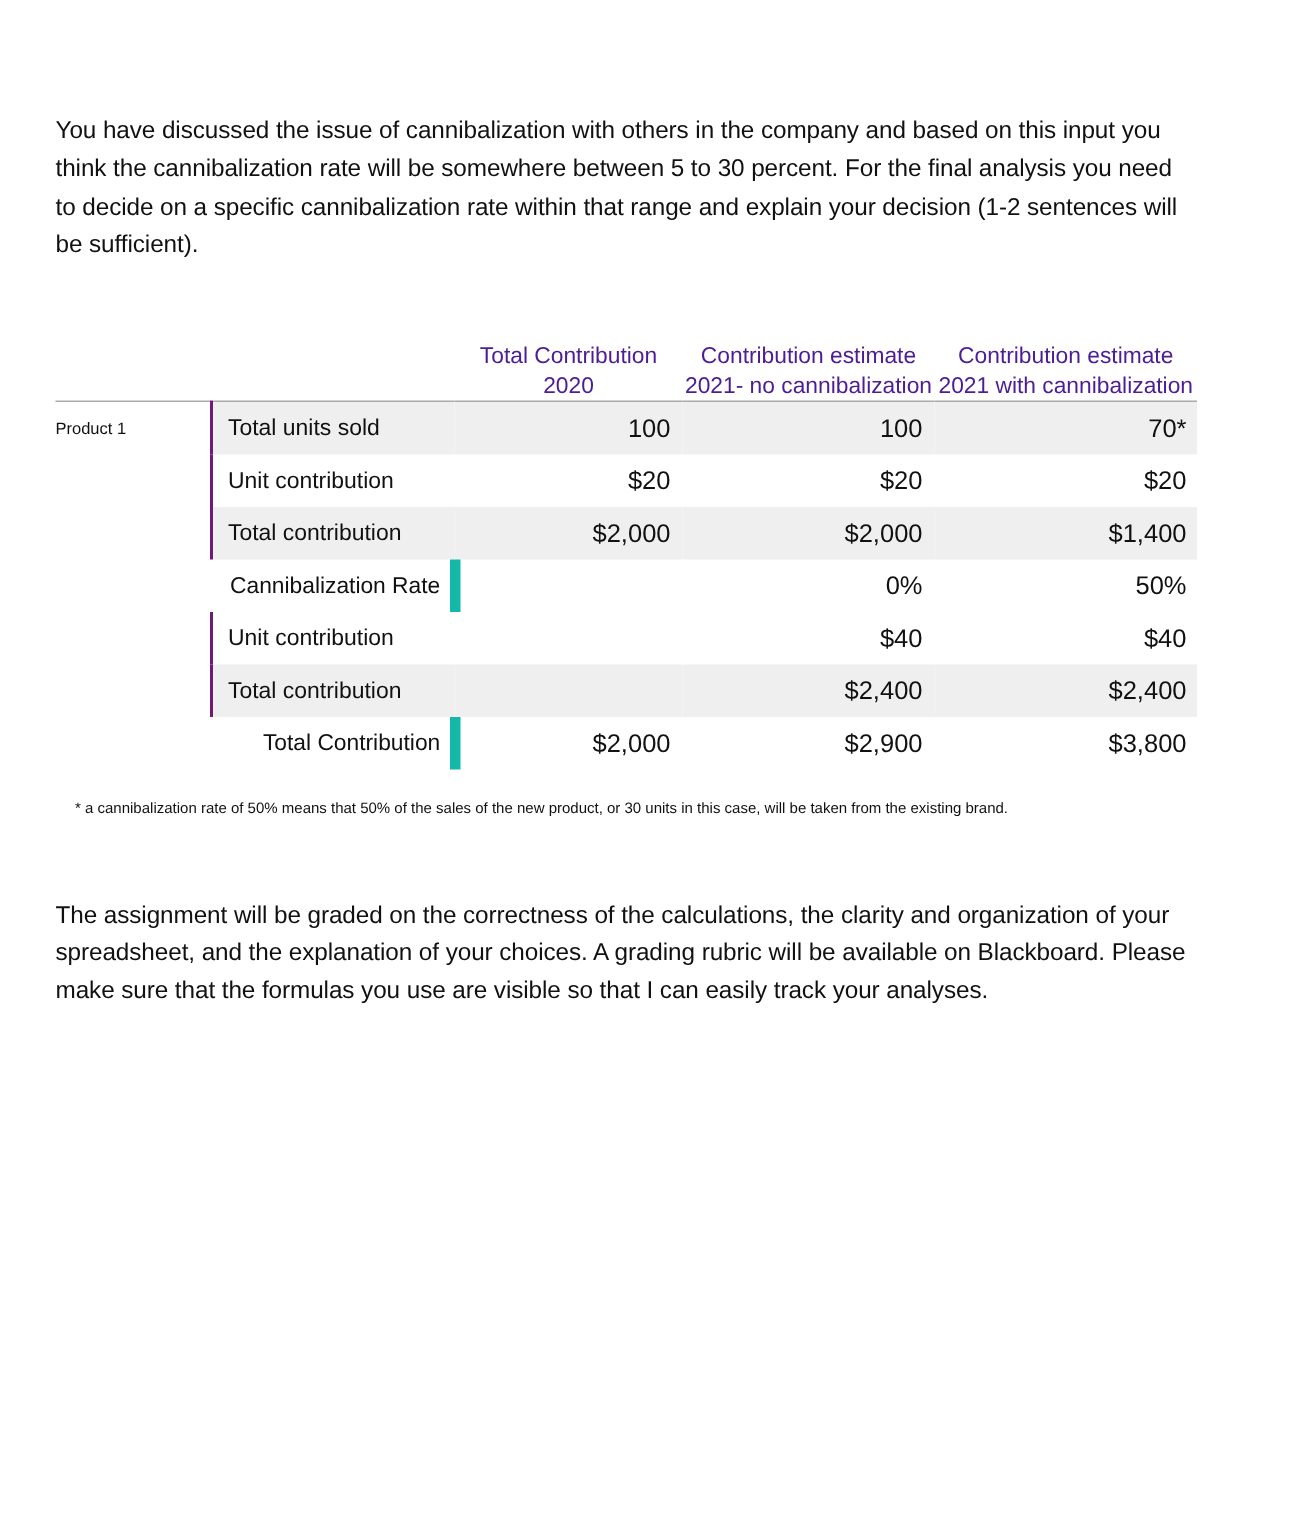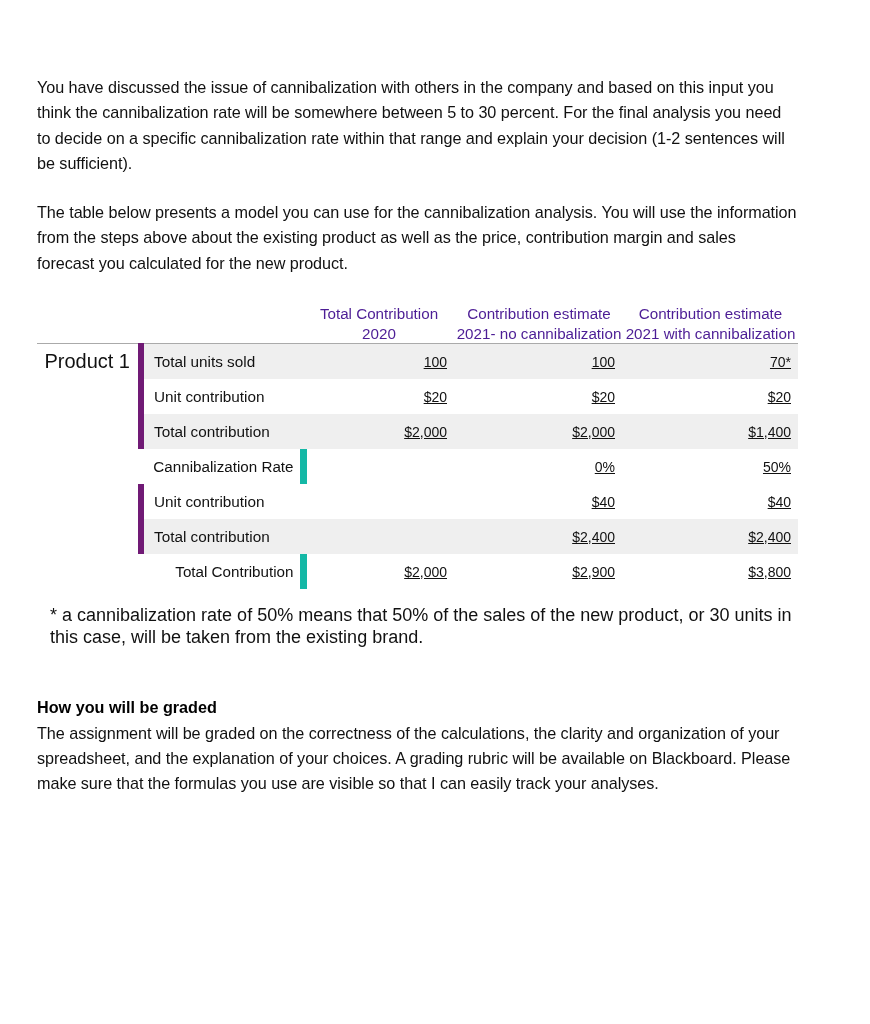--- a/index.html
+++ b/index.html
@@ -72,58 +72,57 @@
   }
   thead td.hdr-blank { border: none; }
 
   tbody tr td { height: 35px; }
 
   
   tr.shaded td.band { background: #efefef; }
 
   
   td.prod-label {
-    text-align: right;
+    text-align: left;
     padding-right: 8px;
-    font-size: 20px;
+    font-size: 11px;
     white-space: nowrap;
   }
   td.item-label {
     text-align: left;
     padding-left: 10px;
     font-size: 15.3px;
     white-space: nowrap;
   }
   td.item-label-right {
     text-align: right;
     padding-right: 6px;
     font-size: 15.2px;
     white-space: nowrap;
   }
   td.num {
     text-align: right;
     padding-right: 8px;
-    font-size: 14px;
-    white-space: nowrap;
-    text-decoration: underline;
+    font-size: 17px;
+    white-space: nowrap;
   }
   td.num.last { padding-right: 7px; }
 
   
-  td.vrule-left  { border-left: 6px solid #701a75; }
+  td.vrule-left  { border-left: 2px solid #701a75; }
   td.vrule-right { border-right: 7px solid #14b8a6; }
 
   
   tr.toprule td { border-top: 1px solid #aaaaaa; }
 
   
   .footnote {
     margin: 0;
     padding-left: 13px;
-    font-size: 18px;
+    font-size: 10px;
     line-height: 21.5px;
     color: #111111;
   }
 
   .section-head {
     margin: 0;
     font-size: 16.2px;
     line-height: 25.3px;
     font-weight: bold;
     color: #000000;
@@ -132,21 +131,20 @@
 </head>
 <body>
 
 <div class="page">
   <div class="content">
 
     <p class="body-text">You have discussed the issue of cannibalization with others in the company and based on this input you think the cannibalization rate will be somewhere between 5 to 30 percent. For the final analysis you need to decide on a specific cannibalization rate within that range and explain your decision (1-2 sentences will be sufficient).</p>
 
     <div class="gap-para"></div>
 
-    <p class="body-text">The table below presents a model you can use for the cannibalization analysis. You will use the information from the steps above about the existing product as well as the price, contribution margin and sales forecast you calculated for the new product.</p>
 
     <div class="gap-table-top"></div>
 
     <table class="model-table">
       <colgroup>
         <col class="col-prod">
         <col class="col-item">
         <col class="col-c1">
         <col class="col-c2">
         <col class="col-c3">
@@ -226,18 +224,17 @@
 
     <div style="height:16px"></div>
 
     <p class="footnote">* a cannibalization rate of 50% means that 50% of the sales of the new product, or 30 units in this case, will be taken from the existing brand.</p>
 
     <div class="gap-after-note"></div>
 
 
     <div class="gap-after-para"></div>
 
-    <h2 class="section-head">How you will be graded</h2>
 
     <p class="body-text">The assignment will be graded on the correctness of the calculations, the clarity and organization of your spreadsheet, and the explanation of your choices. A grading rubric will be available on Blackboard. Please make sure that the formulas you use are visible so that I can easily track your analyses.</p>
 
   </div>
 </div>
 
 </body></html>

